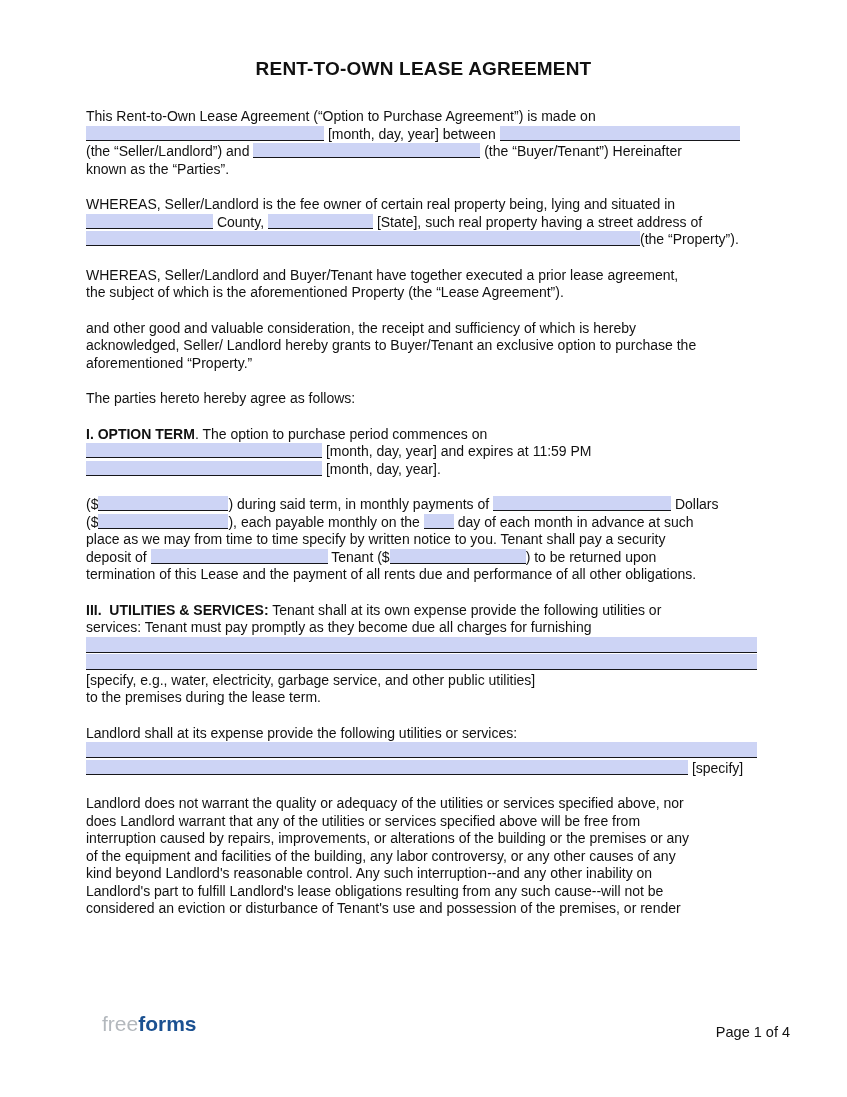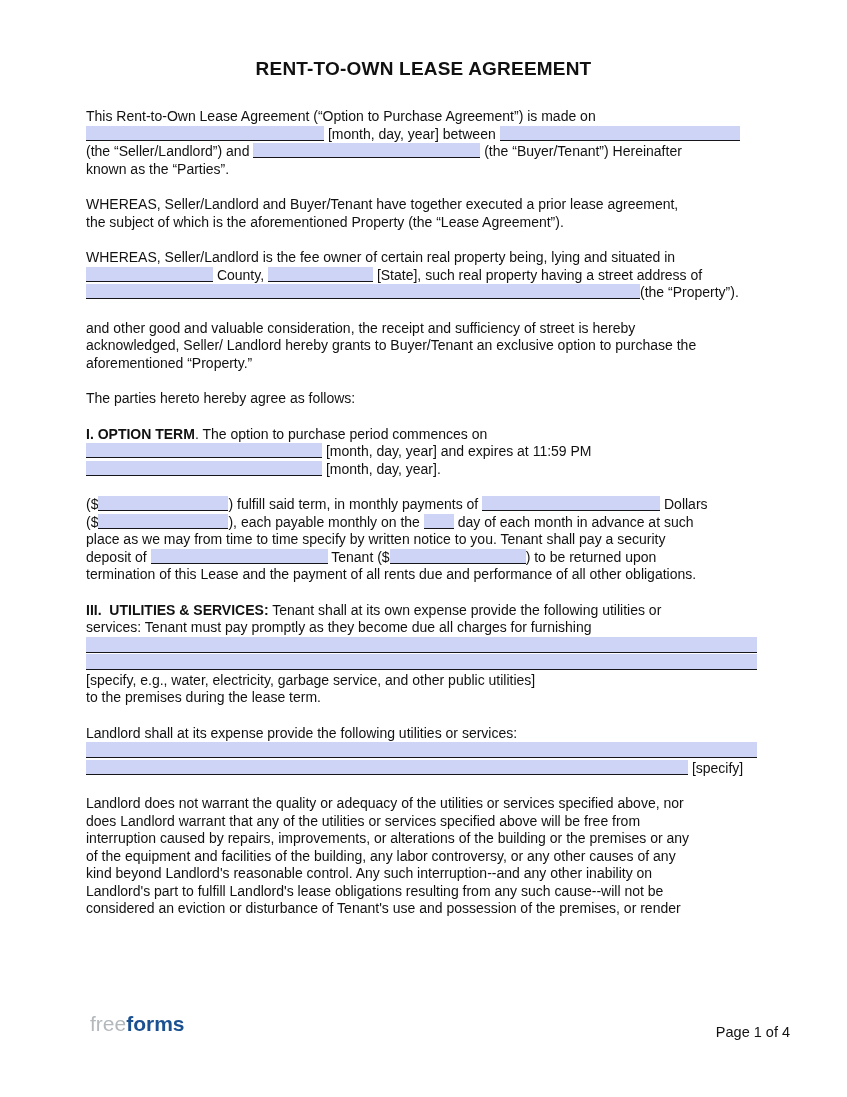--- a/index.html
+++ b/index.html
@@ -46,21 +46,21 @@
     height: 16px;
     vertical-align: -3px;
   }
   .footer-logo {
     position: absolute;
     left: 90px;
     top: 1012px;
     font-size: 21px;
     line-height: 24px;
   }
-  .logo-free { color: var(--logo-free, #b3b8bd); font-weight: normal; }
+  .logo-free { color: var(--logo-free, #b3b8bd); font-weight: normal; margin-left: 12px; }
   .logo-forms { color: var(--logo-forms, #1b5191); font-weight: bold; }
   .page-number {
     position: absolute;
     right: 57px;
     top: 1024px;
     font-size: 14.5px;
     color: #111111;
   }
 </style>
 </head>
@@ -69,43 +69,43 @@
 <div class="page">
   <div class="doc-title">RENT-TO-OWN LEASE AGREEMENT</div>
   <div class="doc-body">
       <div class="para">
         <div class="line"><span class="seg">This Rent-to-Own Lease Agreement (“Option to Purchase Agreement”) is made on</span></div>
         <div class="line"><span class="blank" style="width: 238px;"></span><span class="seg"> [month, day, year] between </span><span class="blank" style="width: 240px;"></span></div>
         <div class="line"><span class="seg">(the “Seller/Landlord”) and </span><span class="blank" style="width: 227px;"></span><span class="seg"> (the “Buyer/Tenant”) Hereinafter</span></div>
         <div class="line"><span class="seg">known as the “Parties”.</span></div>
       </div>
       <div class="para">
-        <div class="line"><span class="seg">WHEREAS, Seller/Landlord and Buyer/Tenant have together executed a prior lease agreement,</span></div>
-        <div class="line"><span class="seg">the subject of which is the aforementioned Property (the “Lease Agreement”).</span></div>
-      </div>
-      <div class="para">
         <div class="line"><span class="seg">WHEREAS, Seller/Landlord is the fee owner of certain real property being, lying and situated in</span></div>
         <div class="line"><span class="blank" style="width: 127px;"></span><span class="seg"> County, </span><span class="blank" style="width: 105px;"></span><span class="seg"> [State], such real property having a street address of</span></div>
         <div class="line"><span class="blank" style="width: 554px;"></span><span class="seg">(the “Property”).</span></div>
       </div>
       <div class="para">
-        <div class="line"><span class="seg">and other good and valuable consideration, the receipt and sufficiency of street is hereby</span></div>
+        <div class="line"><span class="seg">WHEREAS, Seller/Landlord and Buyer/Tenant have together executed a prior lease agreement,</span></div>
+        <div class="line"><span class="seg">the subject of which is the aforementioned Property (the “Lease Agreement”).</span></div>
+      </div>
+      <div class="para">
+        <div class="line"><span class="seg">and other good and valuable consideration, the receipt and sufficiency of which is hereby</span></div>
         <div class="line"><span class="seg">acknowledged, Seller/ Landlord hereby grants to Buyer/Tenant an exclusive option to purchase the</span></div>
         <div class="line"><span class="seg">aforementioned “Property.”</span></div>
       </div>
       <div class="para">
         <div class="line"><span class="seg">The parties hereto hereby agree as follows:</span></div>
       </div>
       <div class="para">
         <div class="line"><span class="seg bold">I. OPTION TERM</span><span class="seg">. The option to purchase period commences on</span></div>
         <div class="line"><span class="blank" style="width: 236px;"></span><span class="seg"> [month, day, year] and expires at 11:59 PM</span></div>
         <div class="line"><span class="blank" style="width: 236px;"></span><span class="seg"> [month, day, year].</span></div>
       </div>
       <div class="para">
-        <div class="line"><span class="seg">($</span><span class="blank" style="width: 130px;"></span><span class="seg">) fulfill said term, in monthly payments of </span><span class="blank" style="width: 178px;"></span><span class="seg"> Dollars</span></div>
+        <div class="line"><span class="seg">($</span><span class="blank" style="width: 130px;"></span><span class="seg">) during said term, in monthly payments of </span><span class="blank" style="width: 178px;"></span><span class="seg"> Dollars</span></div>
         <div class="line"><span class="seg">($</span><span class="blank" style="width: 130px;"></span><span class="seg">), each payable monthly on the </span><span class="blank" style="width: 30px;"></span><span class="seg"> day of each month in advance at such</span></div>
         <div class="line"><span class="seg">place as we may from time to time specify by written notice to you. Tenant shall pay a security</span></div>
         <div class="line"><span class="seg">deposit of </span><span class="blank" style="width: 177px;"></span><span class="seg"> Tenant ($</span><span class="blank" style="width: 136px;"></span><span class="seg">) to be returned upon</span></div>
         <div class="line"><span class="seg">termination of this Lease and the payment of all rents due and performance of all other obligations.</span></div>
       </div>
       <div class="para">
         <div class="line"><span class="seg bold">III.  UTILITIES &amp; SERVICES:</span><span class="seg"> Tenant shall at its own expense provide the following utilities or</span></div>
         <div class="line"><span class="seg">services: Tenant must pay promptly as they become due all charges for furnishing</span></div>
         <div class="line"><span class="blank full" style="width: 671px;"></span></div>
         <div class="line"><span class="blank full" style="width: 671px;"></span></div>

